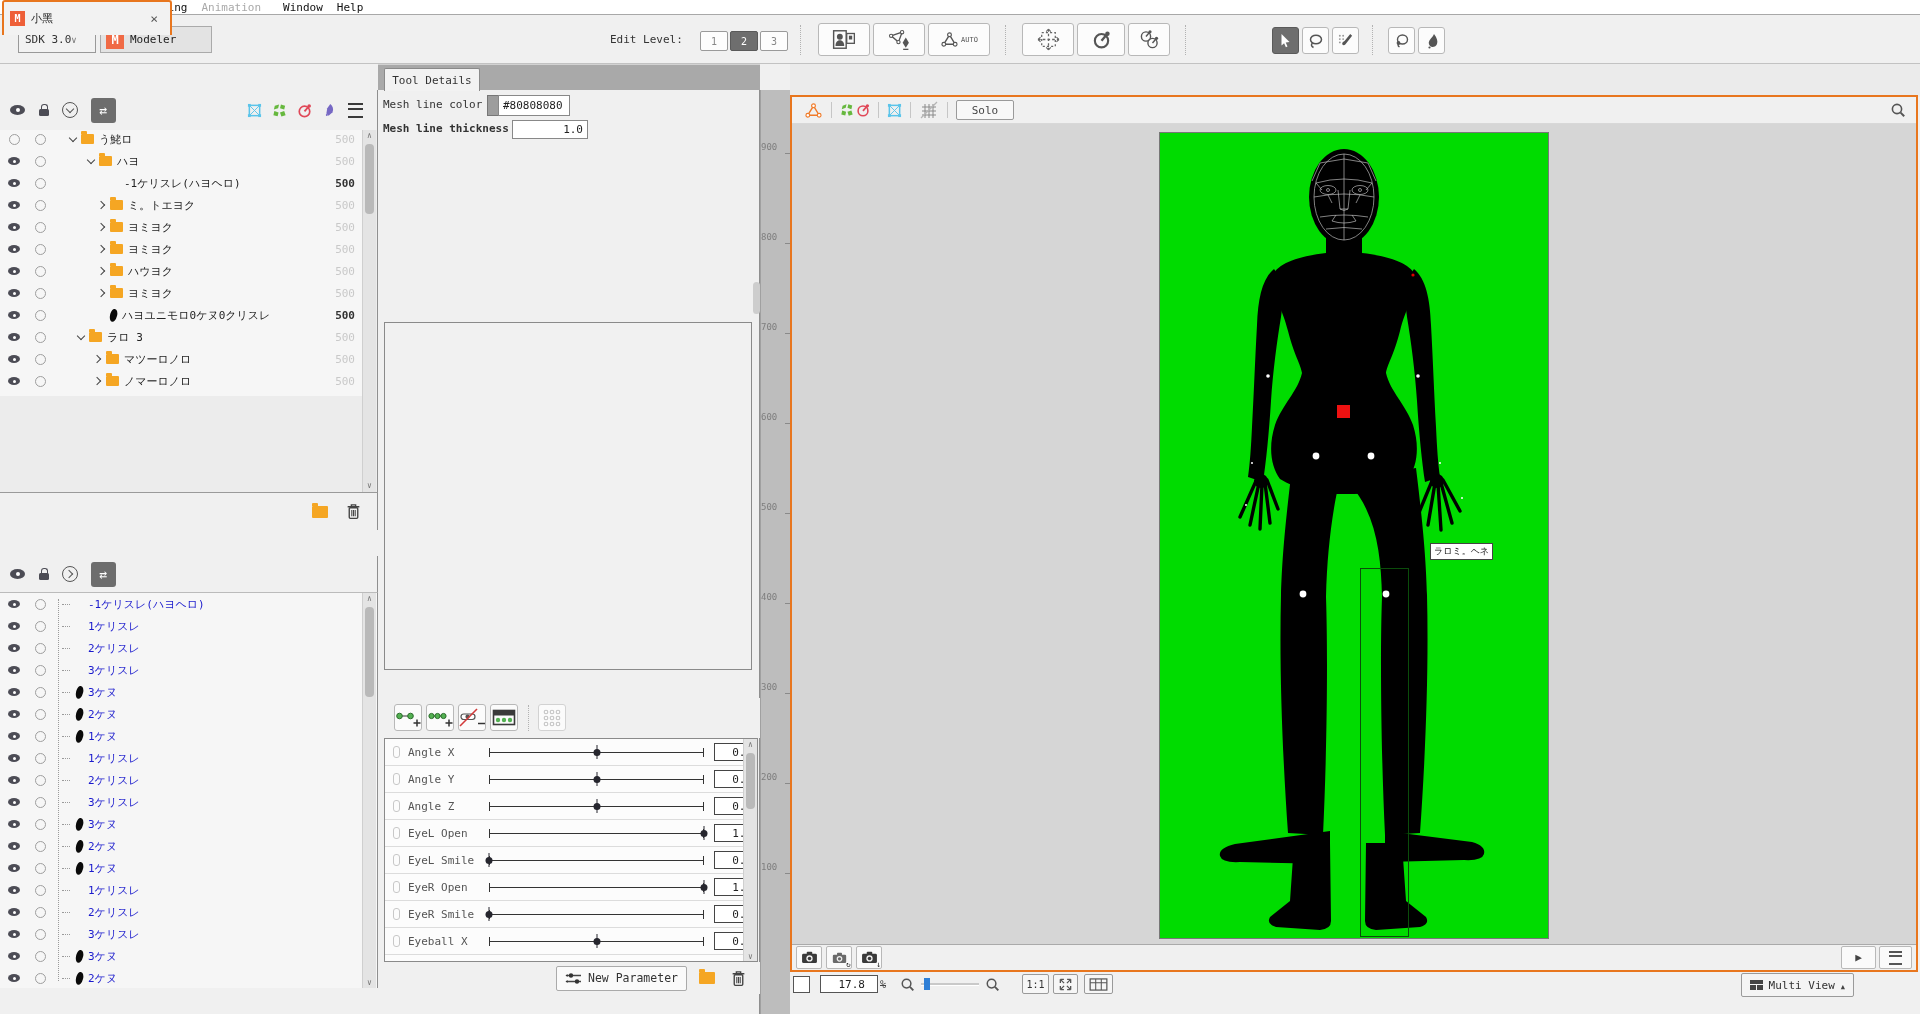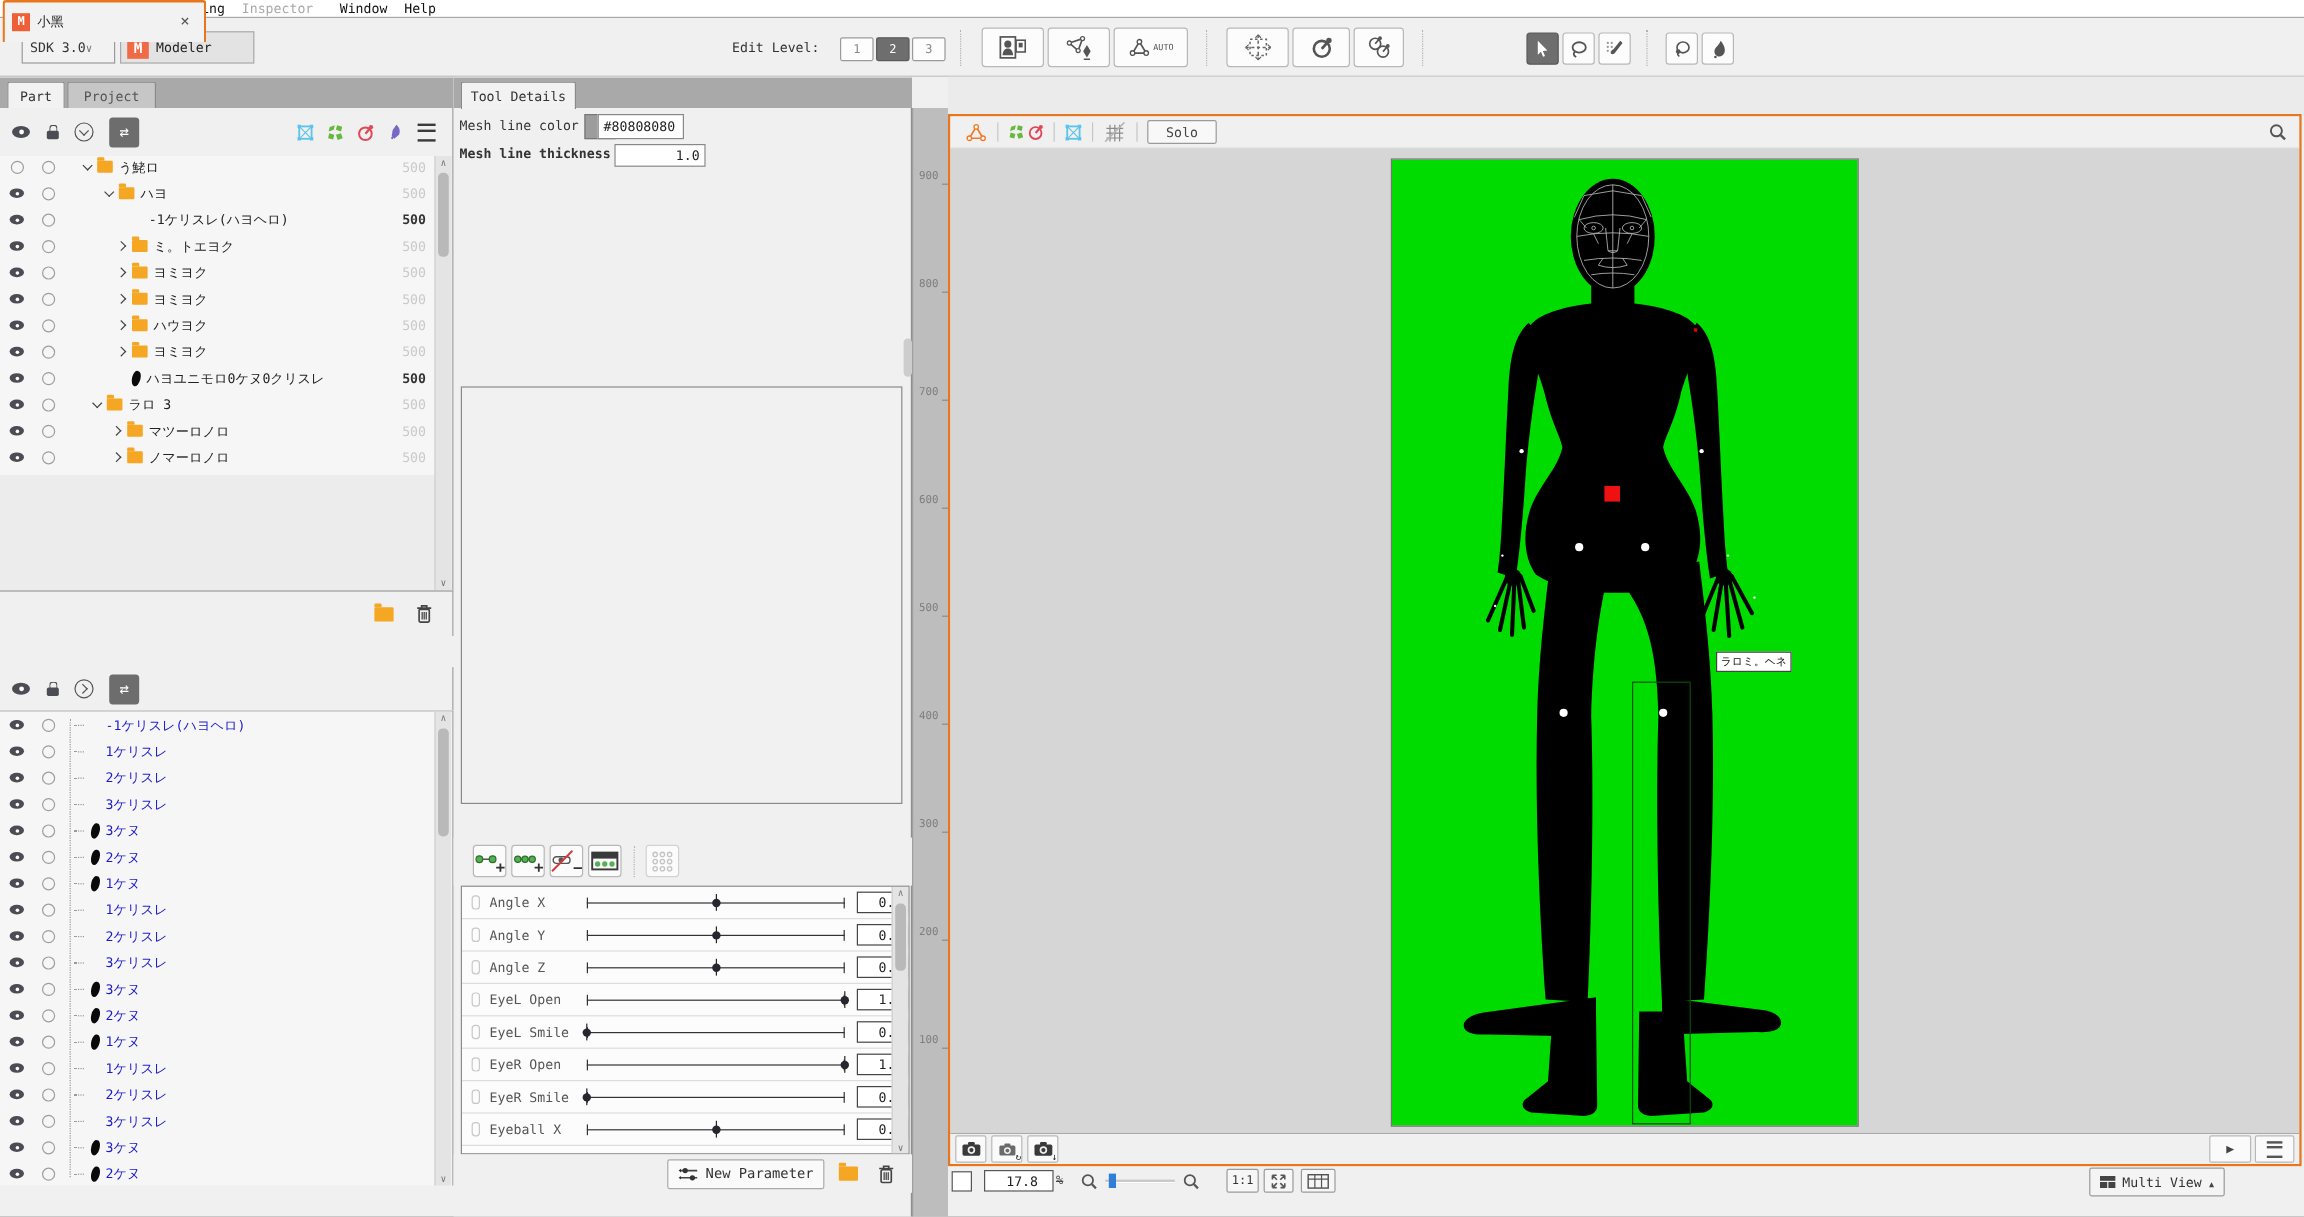--- a/index.html
+++ b/index.html
@@ -93,21 +93,21 @@
 .vpbottom{position:absolute;left:0;bottom:0;width:100%;height:26px;background:#f0f0f0;border-top:1px solid #aaa;display:flex;align-items:center;box-sizing:border-box}
 .cambtn{width:24px;height:21px;border:1px solid #b8b8b8;background:#fafafa;border-radius:2px;display:flex;align-items:center;justify-content:center;margin-left:4px;position:relative}
 .cambtn .bd{position:absolute;right:0px;bottom:-1px;font-size:8px;color:#222;background:transparent}
 .pl{width:33px;height:21px;border:1px solid #b8b8b8;background:#fafafa;border-radius:2px;display:flex;align-items:center;justify-content:center;color:#444}
 .g-play::before{content:"▶";font-size:11px}
 .listic{width:13px;height:10px;border-top:2px solid #555;border-bottom:2px solid #555;position:relative}
 .listic::after{content:"";position:absolute;left:0;top:2.5px;width:100%;height:2px;background:#555}
 .g-x::before{content:"×";font-size:13px;color:#555}
 
 .ruler{position:absolute;left:760px;top:90px;width:30px;height:924px;background:#bdbdbd;border-left:1px solid #a0a0a0;overflow:hidden;box-sizing:border-box}
-.rl{position:absolute;right:3px;width:26px;text-align:center;color:#7e7e7e;font-size:9px;line-height:9px}
+.rl{position:absolute;right:3px;width:26px;text-align:left;color:#7e7e7e;font-size:9px;line-height:9px}
 .rl i{position:absolute;right:-3px;top:10px;width:5px;height:1px;background:#8a8a8a}
 
 .statusbar{position:absolute;left:790px;top:972px;width:1130px;height:24px;background:#f0f0f0;display:flex;align-items:center}
 .swatch{width:17px;height:17px;background:#fff;border:1.5px solid #555;margin-left:3px;box-sizing:border-box}
 .zoominp{width:58px;height:18px;border:1.5px solid #555;background:#fff;display:flex;align-items:center;justify-content:flex-end;padding-right:12px;margin-left:10px;box-sizing:border-box}
 .sl2{position:relative;width:58px;height:14px;margin:0 6px}
 .sl2 .tr{position:absolute;left:0;top:6px;width:100%;height:2px;background:#c9c9c9;border-bottom:1px solid #fff}
 .sl2 .hd{position:absolute;left:3px;top:1px;width:6px;height:12px;background:#2f7fd6}
 .sbtn{height:20px;border:1px solid #9a9a9a;background:#f6f6f6;border-radius:2px;display:flex;align-items:center;justify-content:center;color:#333;font-size:10px;box-sizing:border-box}
 .mview{position:absolute;right:66px;top:1px;height:22px;border:1px solid #9a9a9a;background:#f4f4f4;border-radius:2px;display:flex;align-items:center;gap:6px;padding:0 8px;color:#333}
@@ -293,21 +293,21 @@
 </defs>
 </svg>
 
 <div class="app">
 
   <div class="menubar">
     <span>File</span>
     <span>Edit</span>
     <span>Show</span>
     <span>Modeling</span>
-    <span class="dis">Inspector</span>
+    <span class="dis">Animation</span>
     <span class="gap">Window</span>
     <span>Help</span>
   </div>
 
   <div class="topbar">
     <div class="dd">
         <span>SDK 3.0</span>
         <i class="g-dd"></i>
       </div>
     <div class="modelerbtn">
@@ -375,24 +375,20 @@
           <use href="#i-maglasso"></use>
         </svg>
       </div>
     <div class="tbtn sm" style="left:1418px;width:27px">
         <svg width="16" height="16" color="#555">
           <use href="#i-glue"></use>
         </svg>
       </div>
   </div>
 
-  <div class="strip" style="left:0;top:64px;width:378px;height:26px">
-    <div class="tab" style="left:6px;width:48px">Part</div>
-    <div class="tab off" style="left:56px;width:74px">Project</div>
-  </div>
   <div class="pToolbar" style="left:0;top:90px;width:378px;height:40px;border-right:1px solid #8f8f8f;box-sizing:border-box">
     <span class="ey lg" style="margin-left:10px"></span>
     <span class="lk" style="margin-left:14px"></span>
     <span class="cc" style="margin-left:13px">
         <i class="d"></i>
       </span>
     <span class="swapb" style="margin-left:13px">
         <i class="g-swap"></i>
       </span>
     <span style="margin-left:auto">

